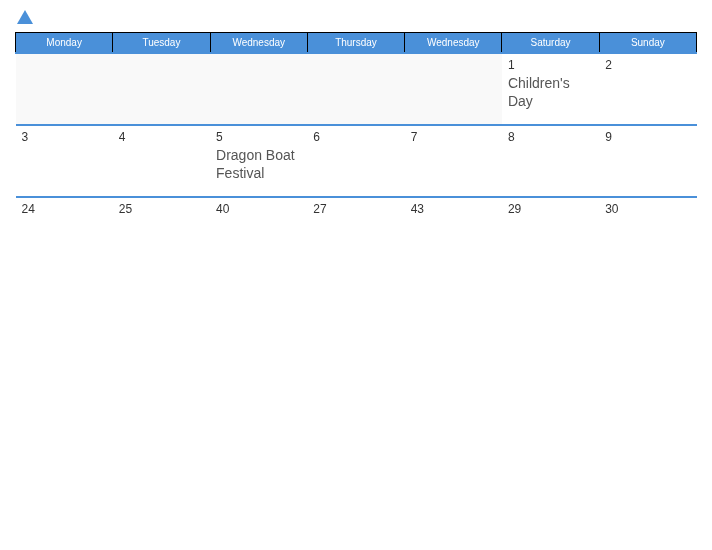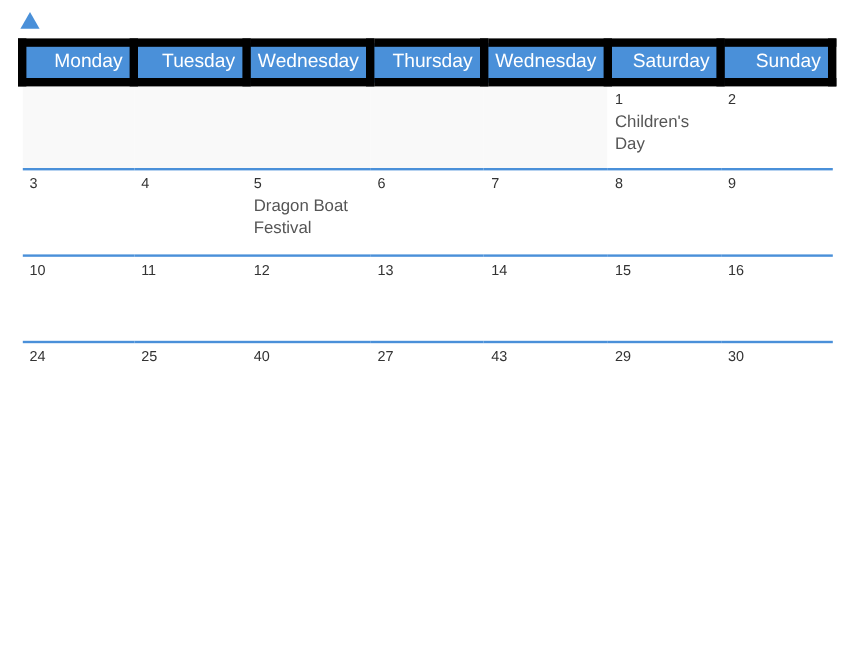--- a/index.html
+++ b/index.html
@@ -56,24 +56,24 @@
     .calendar {
       width: 100%;
       border-collapse: collapse;
     }
     .calendar thead tr {
       background: #4a90d9;
       color: #fff;
     }
     .calendar thead th {
       padding: 4px 6px;
-      font-size: 16px;
+      font-size: 10px;
       font-weight: normal;
-      text-align: right;
-      border: 7px solid #000000;
+      text-align: center;
+      border: 1px solid #000000;
     }
     .calendar tbody tr {
       height: 72px;
     }
     .calendar tbody td {
       vertical-align: top;
       padding: 4px 6px;
       font-size: 12px;
       color: #333;
       border: 1px solid #ccc;
@@ -170,43 +170,20 @@
           </td>
           <td>
             <span class="day-num">8</span>
           </td>
           <td>
             <span class="day-num">9</span>
           </td>
         </tr>
         <tr>
           <td>
-            <span class="day-num">10</span>
-          </td>
-          <td>
-            <span class="day-num">11</span>
-          </td>
-          <td>
-            <span class="day-num">12</span>
-          </td>
-          <td>
-            <span class="day-num">13</span>
-          </td>
-          <td>
-            <span class="day-num">14</span>
-          </td>
-          <td>
-            <span class="day-num">15</span>
-          </td>
-          <td>
-            <span class="day-num">16</span>
-          </td>
-        </tr>
-        <tr>
-          <td>
             <span class="day-num">24</span>
           </td>
           <td>
             <span class="day-num">25</span>
           </td>
           <td>
             <span class="day-num">40</span>
           </td>
           <td>
             <span class="day-num">27</span>

